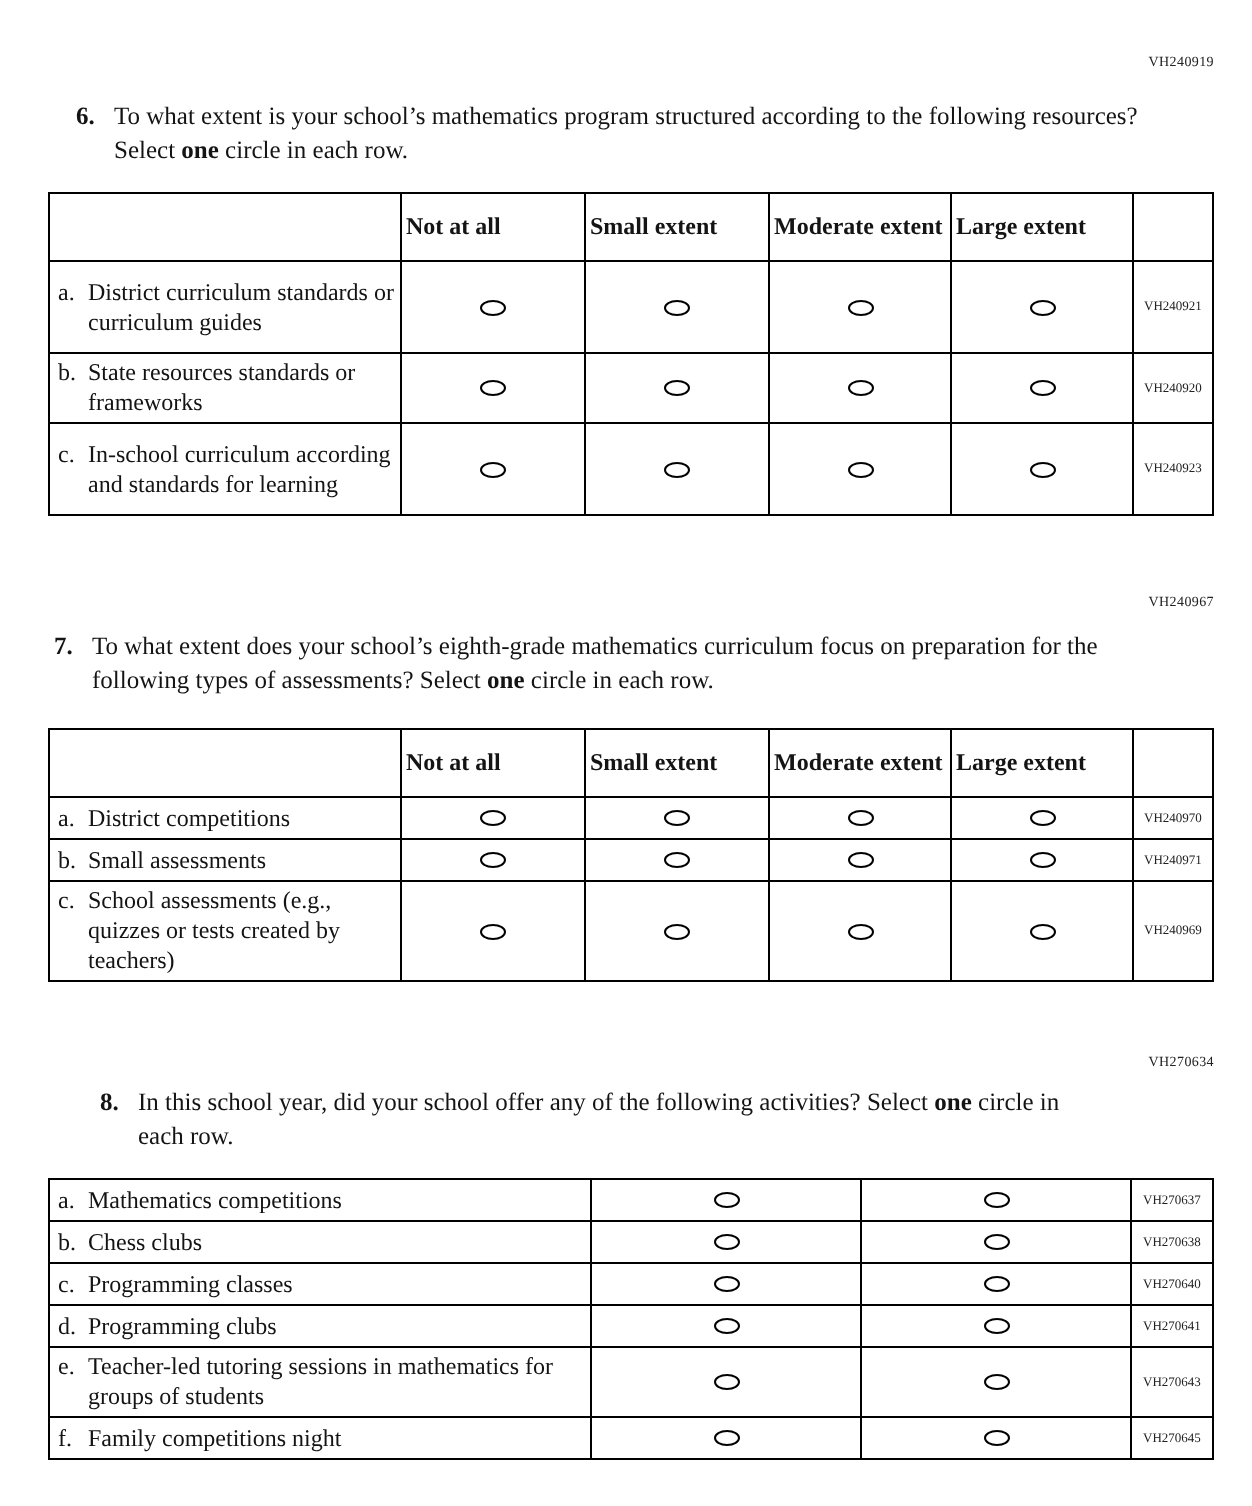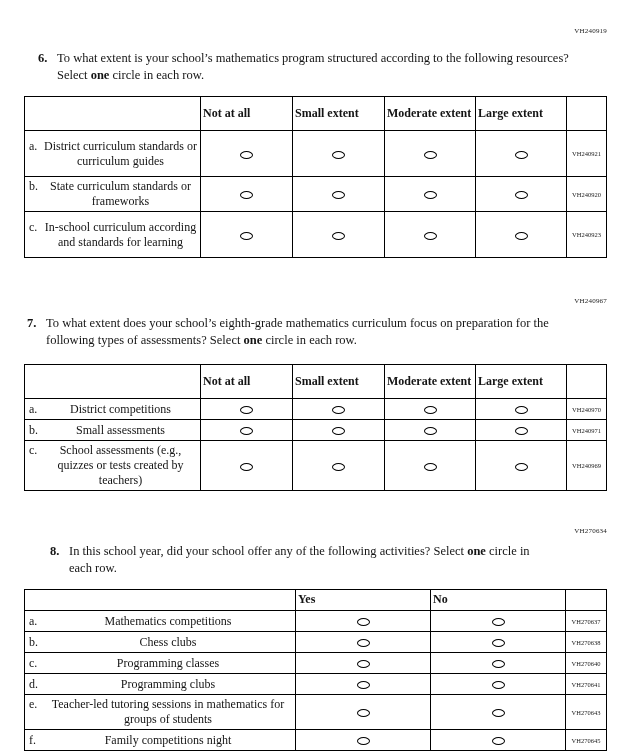--- a/index.html
+++ b/index.html
@@ -47,21 +47,21 @@
     border-bottom: 1.5px solid #000;
   }
   td.lbl {
     font-size: 12px;
     line-height: 1.25;
     vertical-align: middle;
     padding: 2px 3px 2px 4px;
   }
   .lblflex { display: flex; }
   .letter { width: 15px; flex: none; }
-  .ltext { flex: 1; text-align: center; }
+  .ltext { flex: 1; }
   td.opt { text-align: center; vertical-align: middle; }
   .oval {
     display: inline-block;
     width: 13px; height: 8px;
     border: 1px solid #000;
     border-radius: 50%;
     cursor: pointer;
   }
   td.vcode {
     font-size: 6.5px;
@@ -111,21 +111,21 @@
       <td class="opt"><span class="oval"></span></td>
       <td class="opt"><span class="oval"></span></td>
       <td class="opt"><span class="oval"></span></td>
       <td class="opt"><span class="oval"></span></td>
       <td class="vcode">VH240921</td>
     </tr>
     <tr style="height:33px">
       <td class="lbl">
         <div class="lblflex">
               <span class="letter">b.</span>
-              <span class="ltext">State curriculum standards or frameworks</span>
+              <span class="ltext">State resources standards or frameworks</span>
             </div>
       </td>
       <td class="opt"><span class="oval"></span></td>
       <td class="opt"><span class="oval"></span></td>
       <td class="opt"><span class="oval"></span></td>
       <td class="opt"><span class="oval"></span></td>
       <td class="vcode">VH240920</td>
     </tr>
     <tr style="height:46px">
       <td class="lbl">
@@ -218,26 +218,20 @@
   </div>
 
   <table style="top:589px">
     <colgroup>
       <col style="width:271px">
         <col style="width:135px">
         <col style="width:135px">
         <col style="width:41px">
     </colgroup>
     <tbody>
-        <tr style="height:21px">
-      <th></th>
-      <th>Yes</th>
-      <th>No</th>
-      <th></th>
-    </tr>
     <tr style="height:17px">
       <td class="lbl">
         <div class="lblflex">
               <span class="letter">a.</span>
               <span class="ltext">Mathematics competitions</span>
             </div>
       </td>
       <td class="opt"><span class="oval"></span></td>
       <td class="opt"><span class="oval"></span></td>
       <td class="vcode">VH270637</td>

